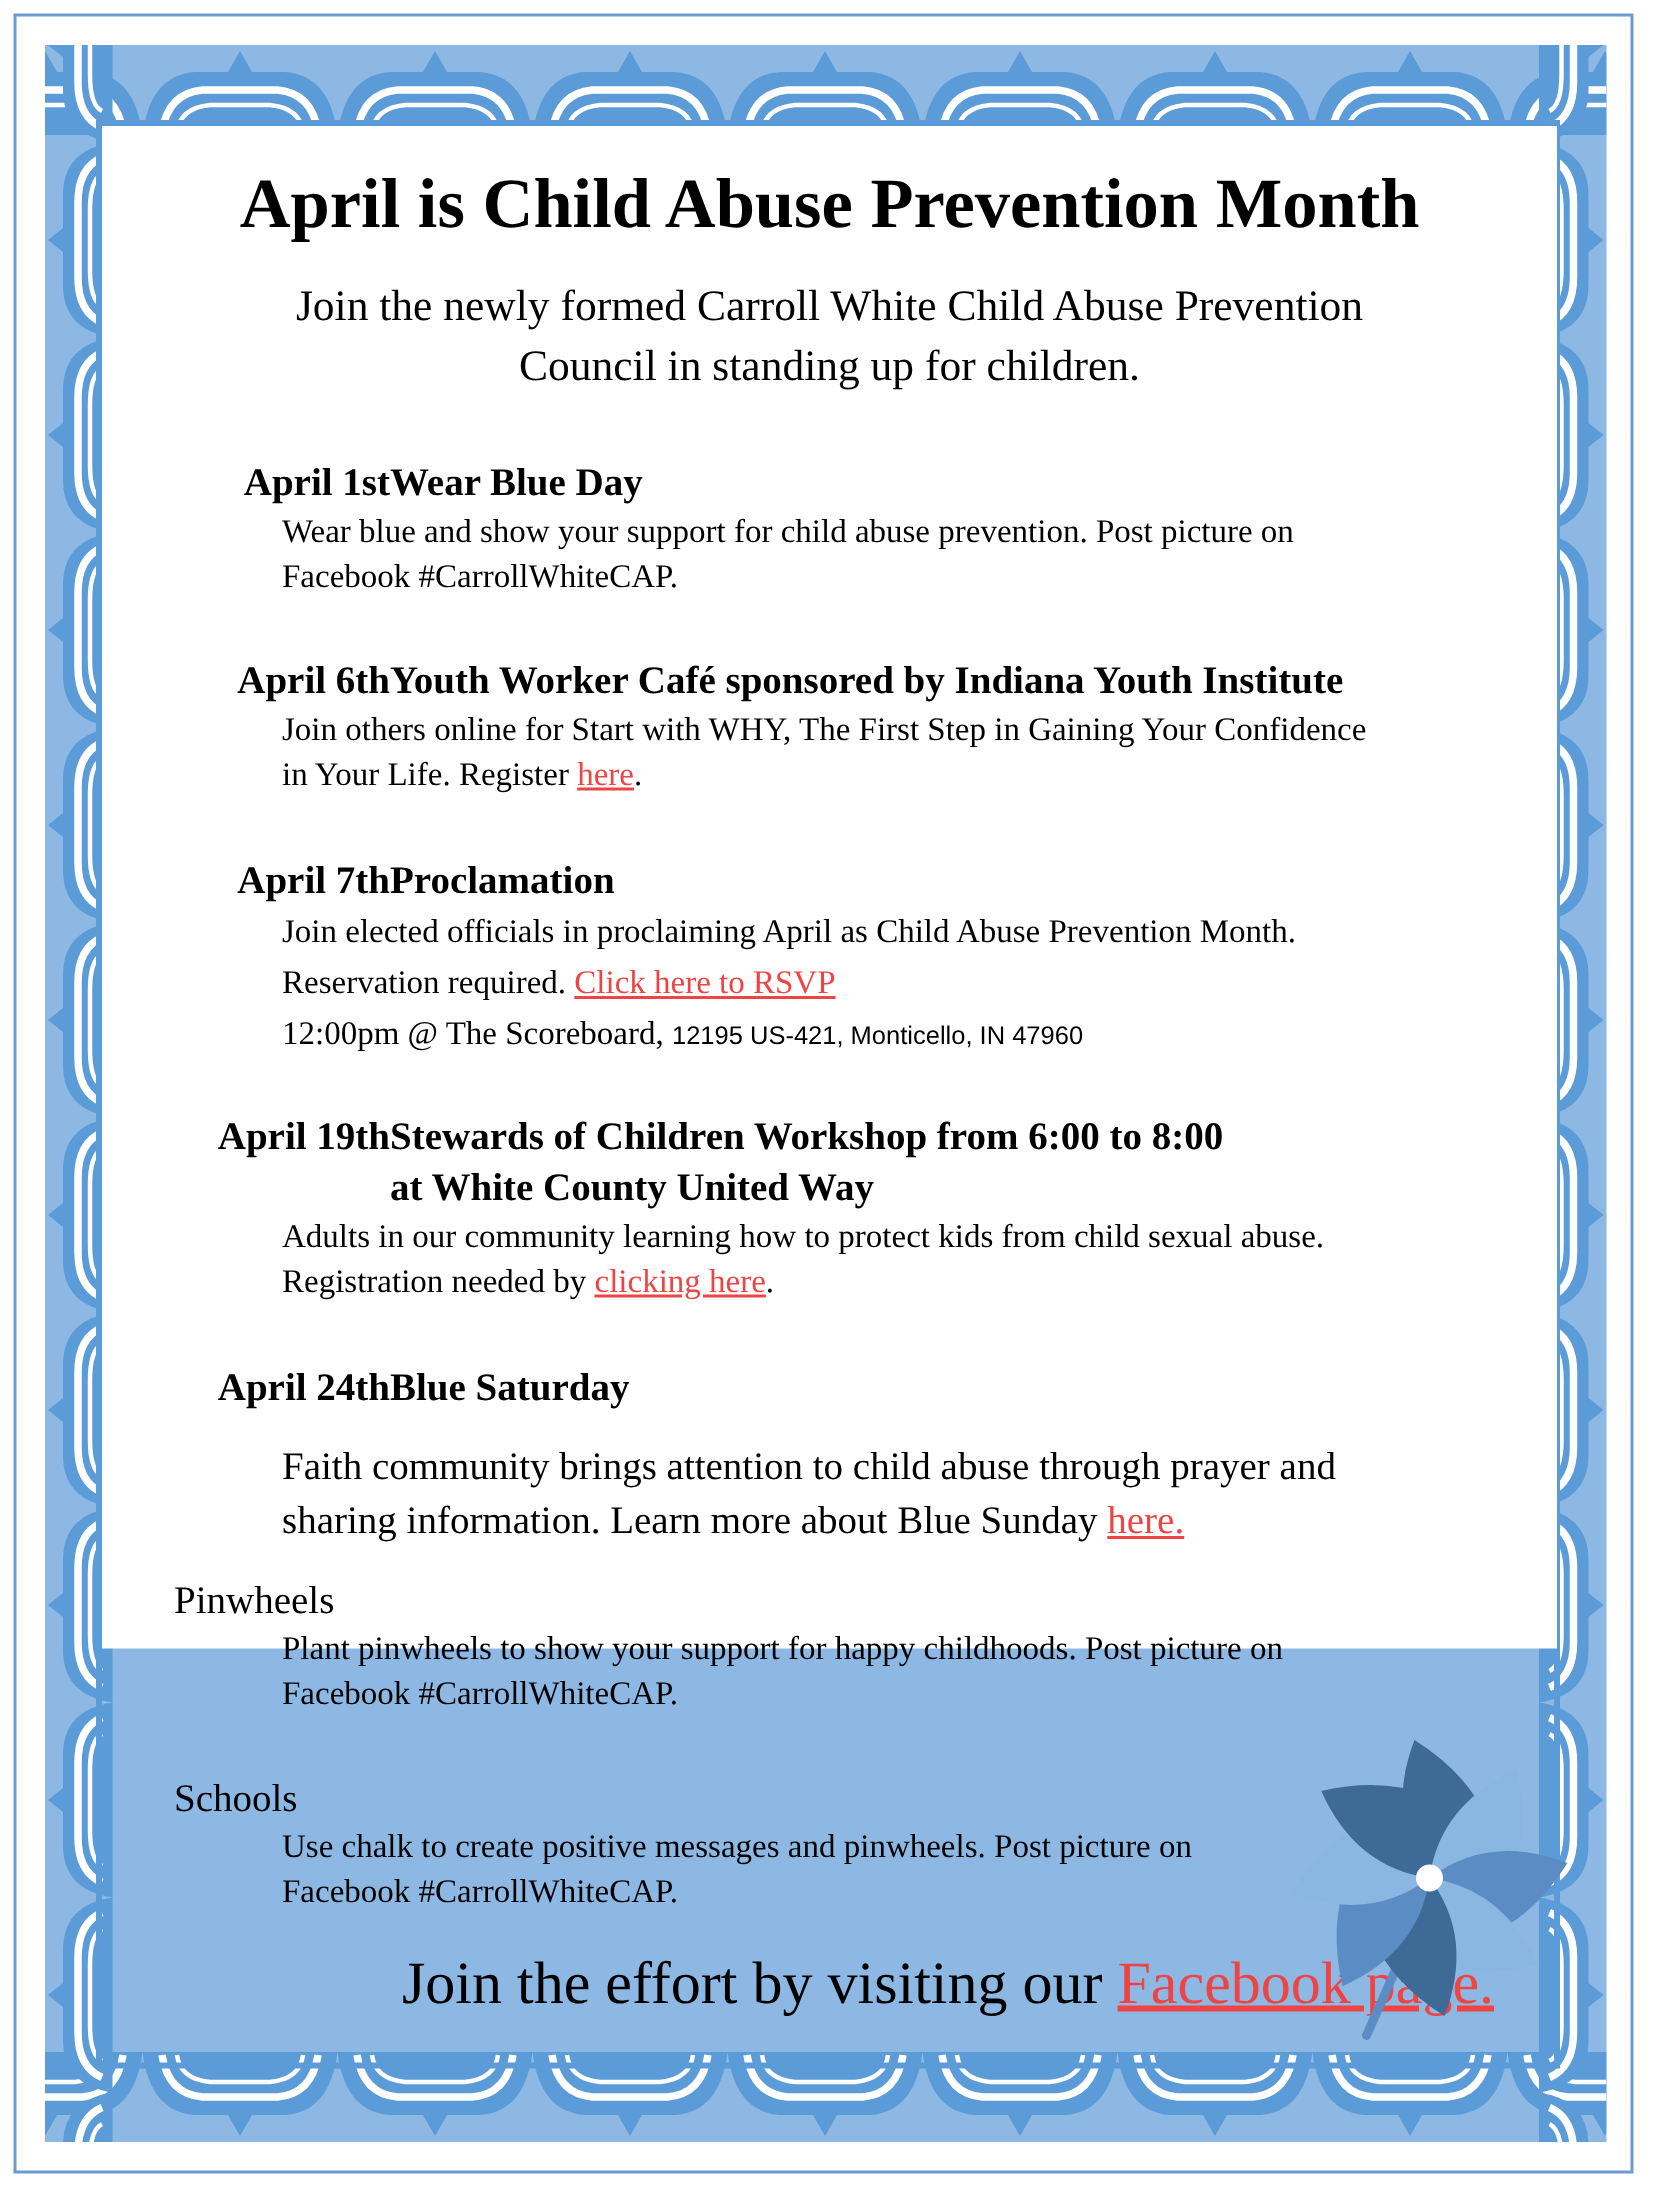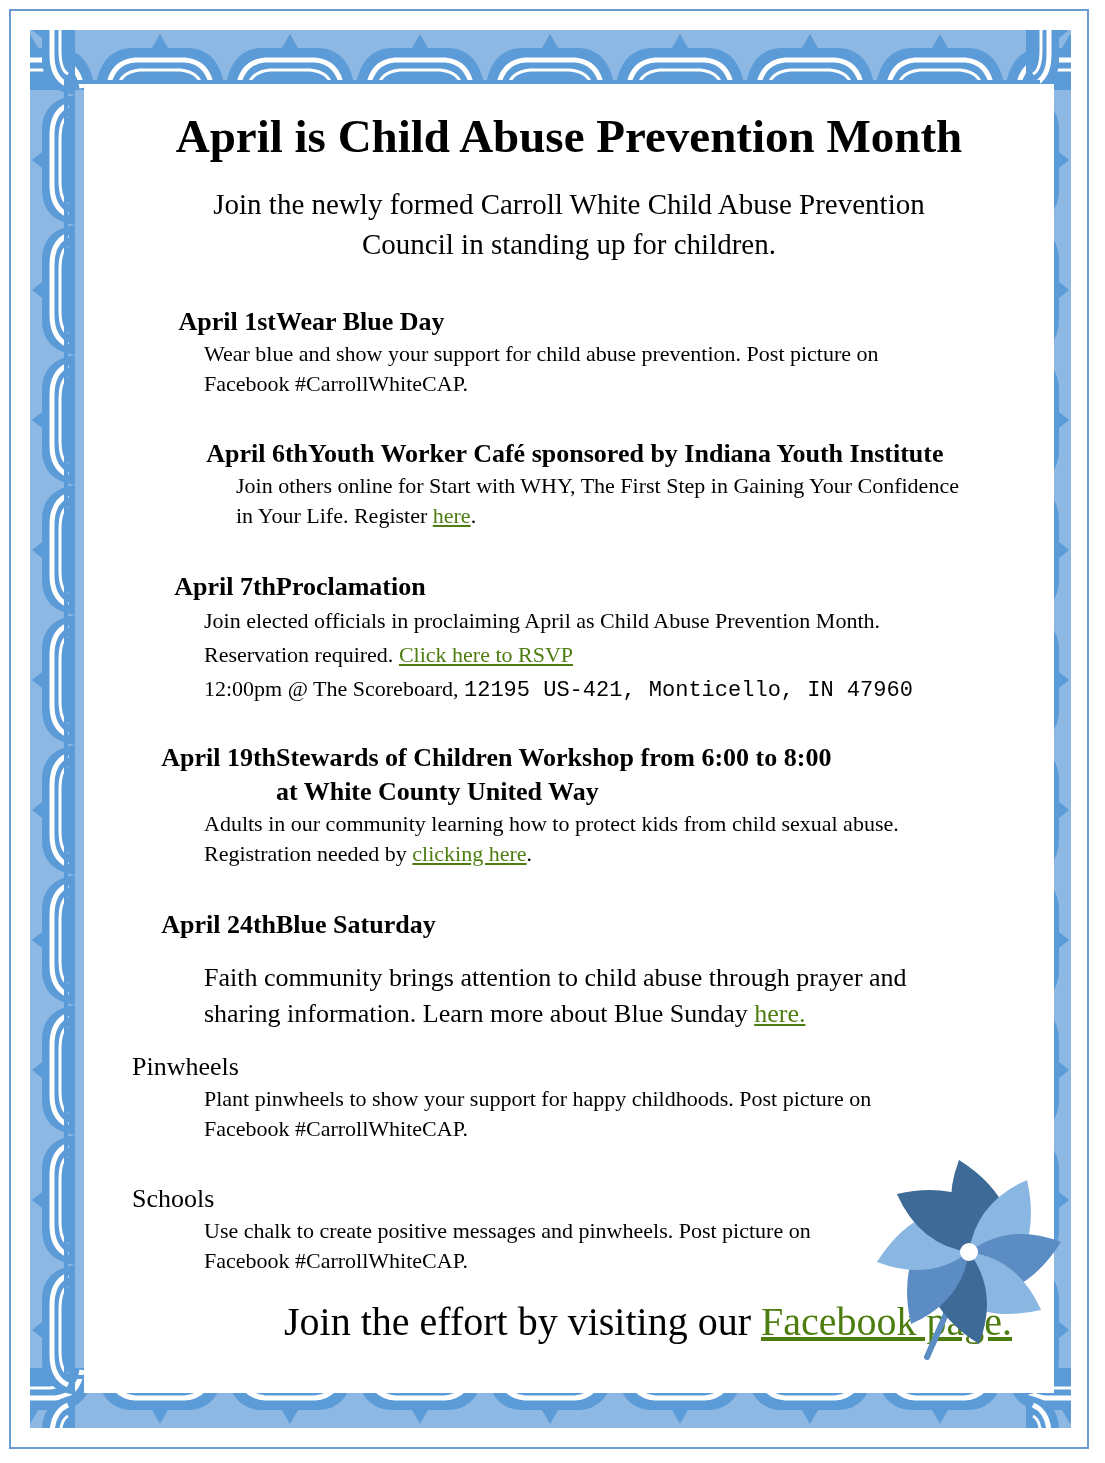--- a/index.html
+++ b/index.html
@@ -1,32 +1,32 @@
 <!DOCTYPE html>
 <html><head>
 <meta charset="utf-8">
 <style>
   html, body { margin: 0; padding: 0; background: #ffffff; }
   body { width: 1105px; height: 1463px; position: relative; overflow: hidden; font-family: "Liberation Serif", serif; color: #000; }
   .outer-frame { position: absolute; left: 9px; top: 9px; width: 1080px; height: 1440px; border: 2px solid #6a9bd1; box-sizing: border-box; }
   .border-band { position: absolute; left: 30px; top: 30px; width: 1041px; height: 1398px; background: #8db8e3; overflow: hidden; }
   .border-band svg { position: absolute; left: 0; top: 0; }
-  .panel { position: absolute; left: 84px; top: 84px; width: 970px; height: 1309px; background: #ffffff; }
+  .panel { position: absolute; left: 68px; top: 84px; width: 970px; height: 1015px; background: #ffffff; }
   .title { position: absolute; left: 0; width: 100%; top: 24px; text-align: center; font-weight: bold; font-size: 47px; letter-spacing: 0px; line-height: 56px; }
   .subtitle { position: absolute; left: 0; width: 100%; top: 100px; text-align: center; font-size: 29px; line-height: 40px; }
   .event { position: absolute; left: 48px; width: 880px; }
   .event-head { font-weight: bold; font-size: 26px; line-height: 34px; display: flex; }
   .event-date { width: 144px; flex: none; text-align: right; }
   .event-title { flex: 1; }
   .event-body { margin-left: 72px; font-size: 22px; line-height: 30px; }
   .event-body.large { font-size: 26px; line-height: 36px; margin-top: 18px; }
   .event-body.spaced { line-height: 34px; }
   .section-head { font-weight: normal; font-size: 26px; line-height: 34px; }
-  a.link { color: #4d7c0f; text-decoration: underline; }
-  .addr { font-family: Liberation Mono, monospace; font-size: 22px; }
+  a.link { color: #ef4444; text-decoration: underline; }
+  .addr { font-family: Liberation Sans, sans-serif; font-size: 17px; }
   .footer { position: absolute; left: 200px; top: 1218px; font-size: 40px; line-height: 40px; }
   .pinwheel { position: absolute; left: 785px; top: 1068px; width: 200px; height: 210px; }
 </style>
 </head>
 <body>
 
 <div class="outer-frame"></div>
 
 <div class="border-band">
   <svg id="border-svg" width="1041" height="1398">
@@ -177,21 +177,21 @@
     <div class="event-head">
       <span class="event-date">April 1st</span>
       <span class="event-title">Wear Blue Day</span>
     </div>
     <div class="event-body">
       <div>Wear blue and show your support for child abuse prevention.  Post picture on</div>
       <div>Facebook #CarrollWhiteCAP.</div>
     </div>
   </div>
 
-  <div class="event" style="top:353px;margin-left:32px;">
+  <div class="event" style="top:353px;">
     <div class="event-head">
       <span class="event-date">April 6th</span>
       <span class="event-title">Youth Worker Café sponsored by Indiana Youth Institute</span>
     </div>
     <div class="event-body">
       <div>Join others online for Start with WHY, The First Step in Gaining Your Confidence</div>
       <div><span>in Your Life.  Register </span><a class="link">here</a><span>.</span></div>
     </div>
   </div>
 

